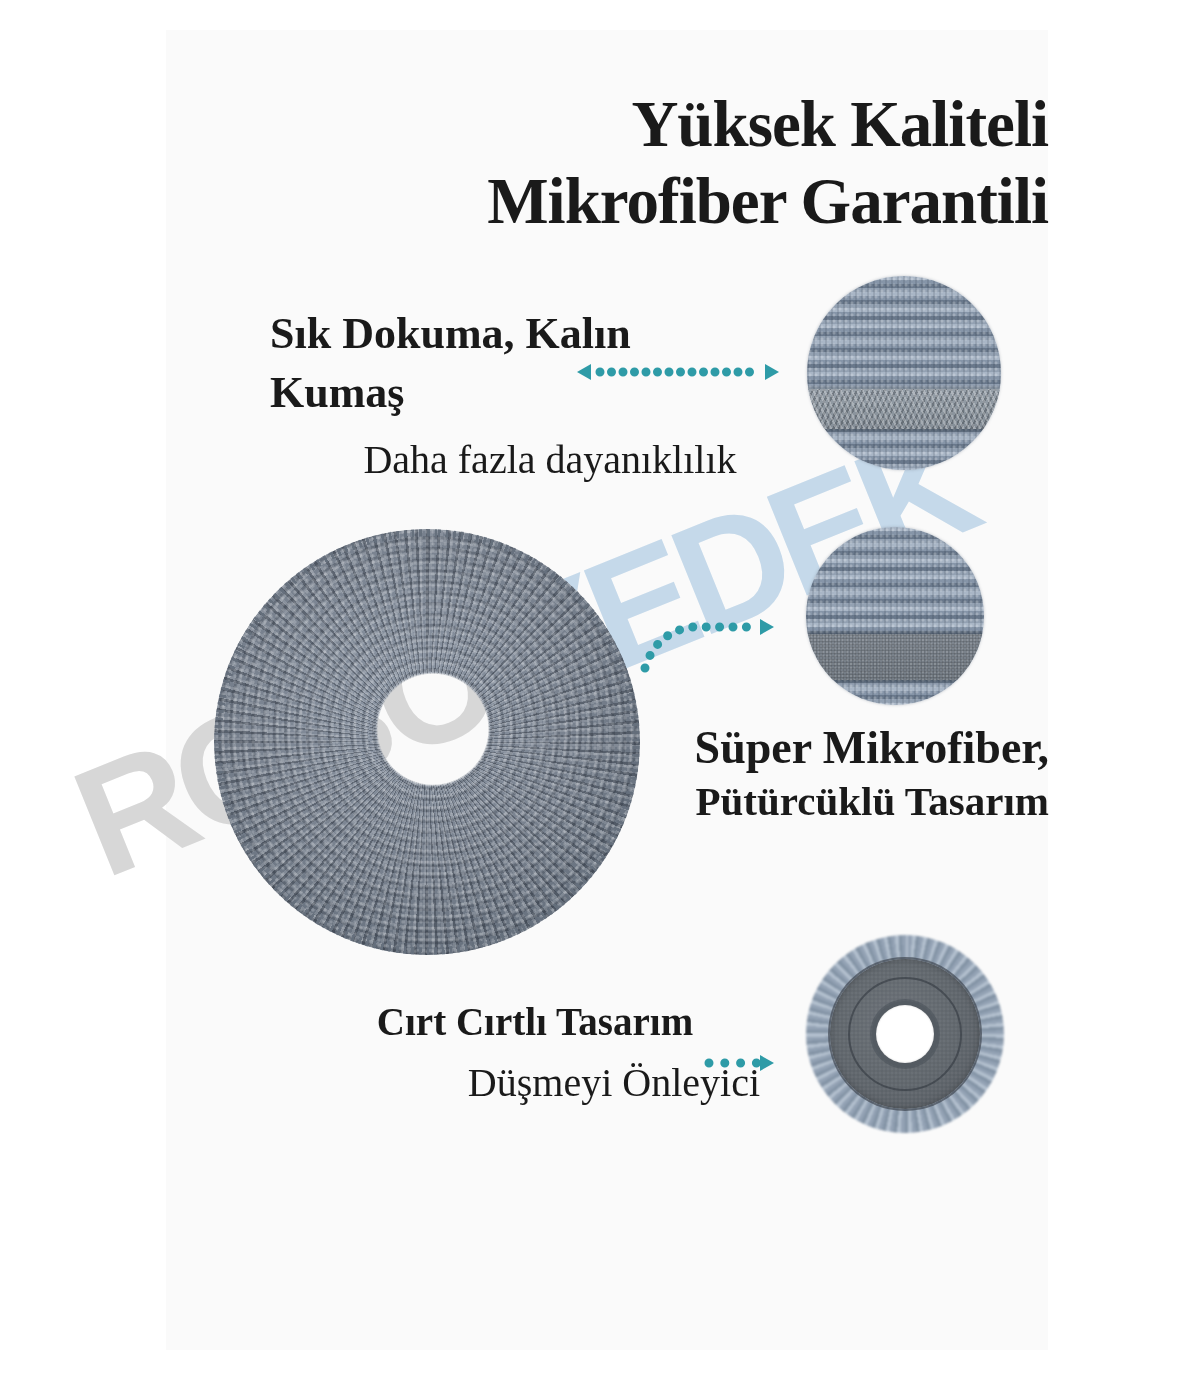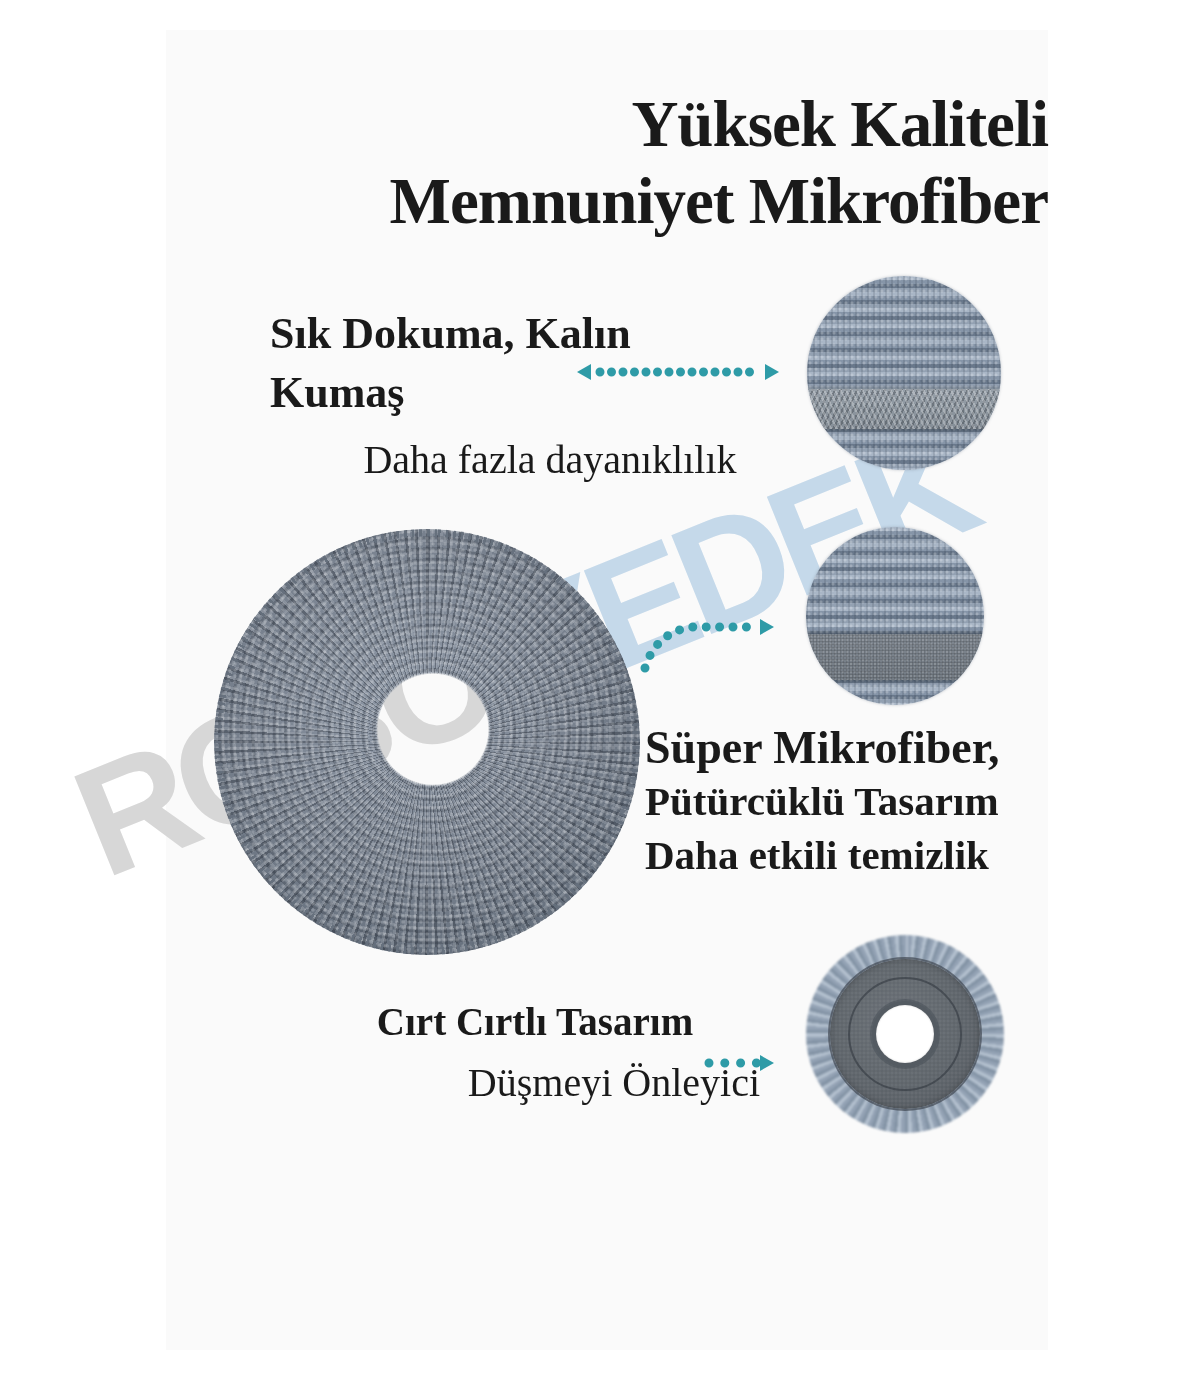--- a/index.html
+++ b/index.html
@@ -15,21 +15,21 @@
   .wm1{color:#d7d7d7;}
   .wm2{color:#c5d9ea;margin-left:26px;}
 
   
   .title{position:absolute;left:166px;top:86px;width:882px;text-align:right;z-index:4;
          font-weight:700;font-size:65px;line-height:1.18;letter-spacing:-1px;}
   .f1-heading{position:absolute;left:270px;top:305px;width:470px;text-align:left;z-index:4;
               font-weight:700;font-size:44px;line-height:1.34;}
   .f1-sub{position:absolute;left:335px;top:438px;width:430px;text-align:center;z-index:4;
           font-size:40px;line-height:1.1;}
-  .f2-block{position:absolute;left:645px;top:722px;width:404px;text-align:left;z-index:4;}
+  .f2-block{position:absolute;left:645px;top:722px;width:404px;text-align:right;z-index:4;}
   .f2-l1{font-weight:700;font-size:46px;line-height:1.12;margin-bottom:5px;}
   .f2-l2{font-weight:700;font-size:41px;line-height:1.12;margin-bottom:9px;}
   .f2-l3{font-weight:700;font-size:41px;line-height:1.12;}
   .f3-heading{position:absolute;left:320px;top:1001px;width:430px;text-align:center;z-index:4;
               font-weight:700;font-size:39px;line-height:1.1;}
   .f3-sub{position:absolute;left:325px;top:1060px;width:435px;text-align:right;z-index:4;
           font-size:40px;line-height:1.15;}
 
   
   .donut{position:absolute;left:214px;top:529px;width:426px;height:426px;border-radius:50%;z-index:2;
@@ -98,21 +98,21 @@
 <div class="canvas">
   <div class="panel"></div>
 
   <div class="watermark">
     <span class="wm1">ROBO</span>
     <span class="wm2">YEDEK</span>
   </div>
 
   <div class="title">
     <div>Yüksek Kaliteli</div>
-    <div>Memnuniyet Mikrofiber</div>
+    <div>Mikrofiber Garantili</div>
   </div>
 
   <div class="f1-heading">
     <div>Sık Dokuma, Kalın</div>
     <div>Kumaş</div>
   </div>
   <div class="f1-sub">Daha fazla dayanıklılık</div>
 
   <div class="donut"></div>
 
@@ -122,21 +122,20 @@
   </div>
 
   <div class="closeup closeup-mid">
     <div class="rows"></div>
     <div class="band"></div>
   </div>
 
   <div class="f2-block">
     <div class="f2-l1">Süper Mikrofiber,</div>
     <div class="f2-l2">Pütürcüklü Tasarım</div>
-    <div class="f2-l3">Daha etkili temizlik</div>
   </div>
 
   <div class="f3-heading">Cırt Cırtlı Tasarım</div>
   <div class="f3-sub">Düşmeyi Önleyici</div>
 
   <div class="padback">
     <div class="pad-fringe"></div>
     <div class="pad-disc"></div>
     <div class="pad-stitch"></div>
     <div class="pad-hole"></div>

